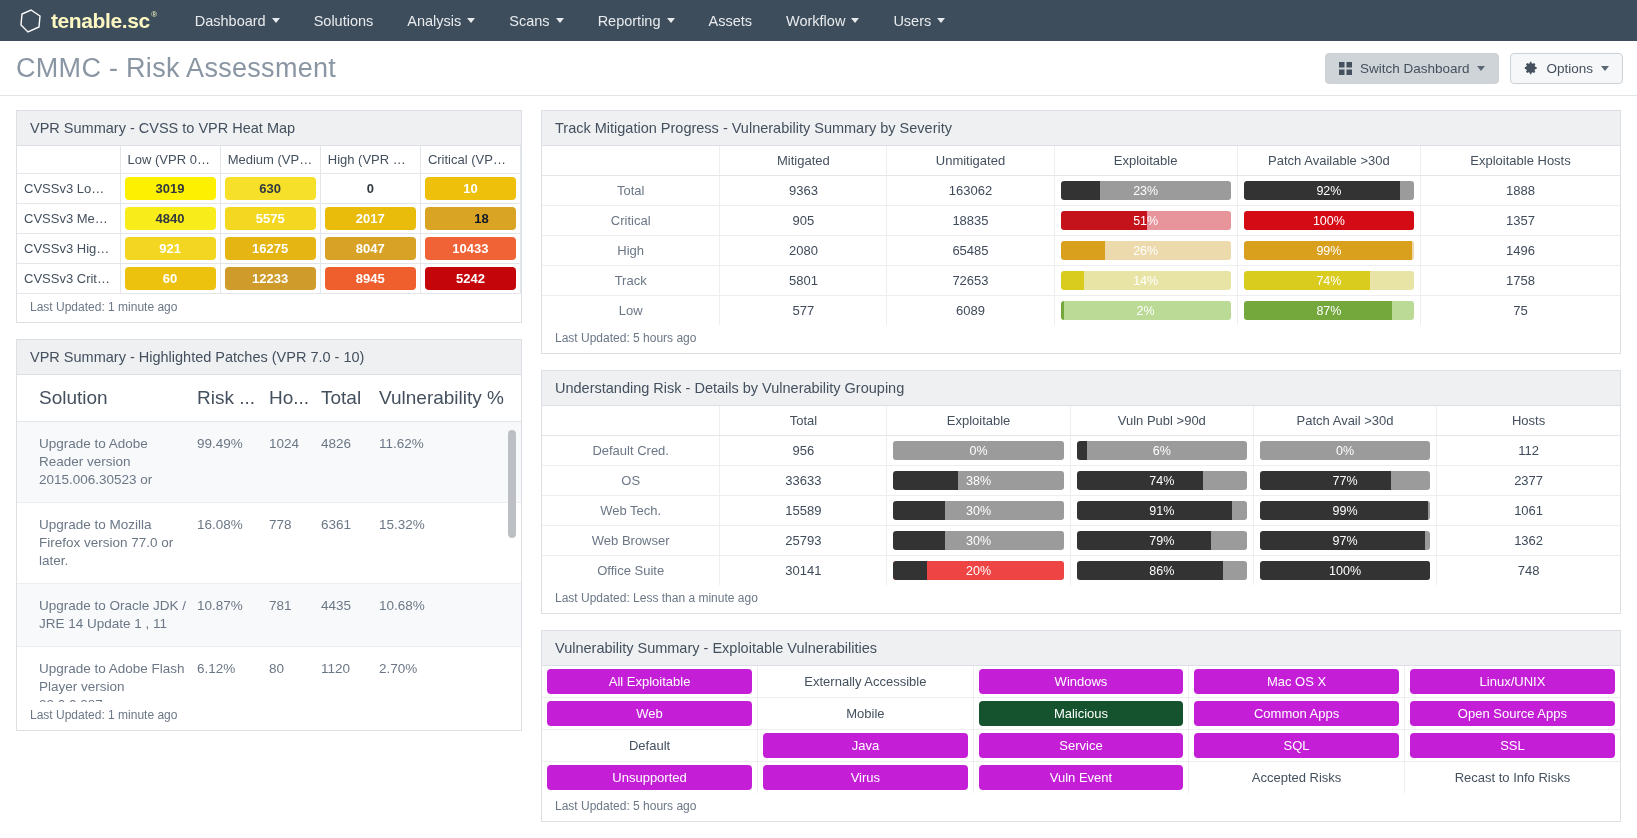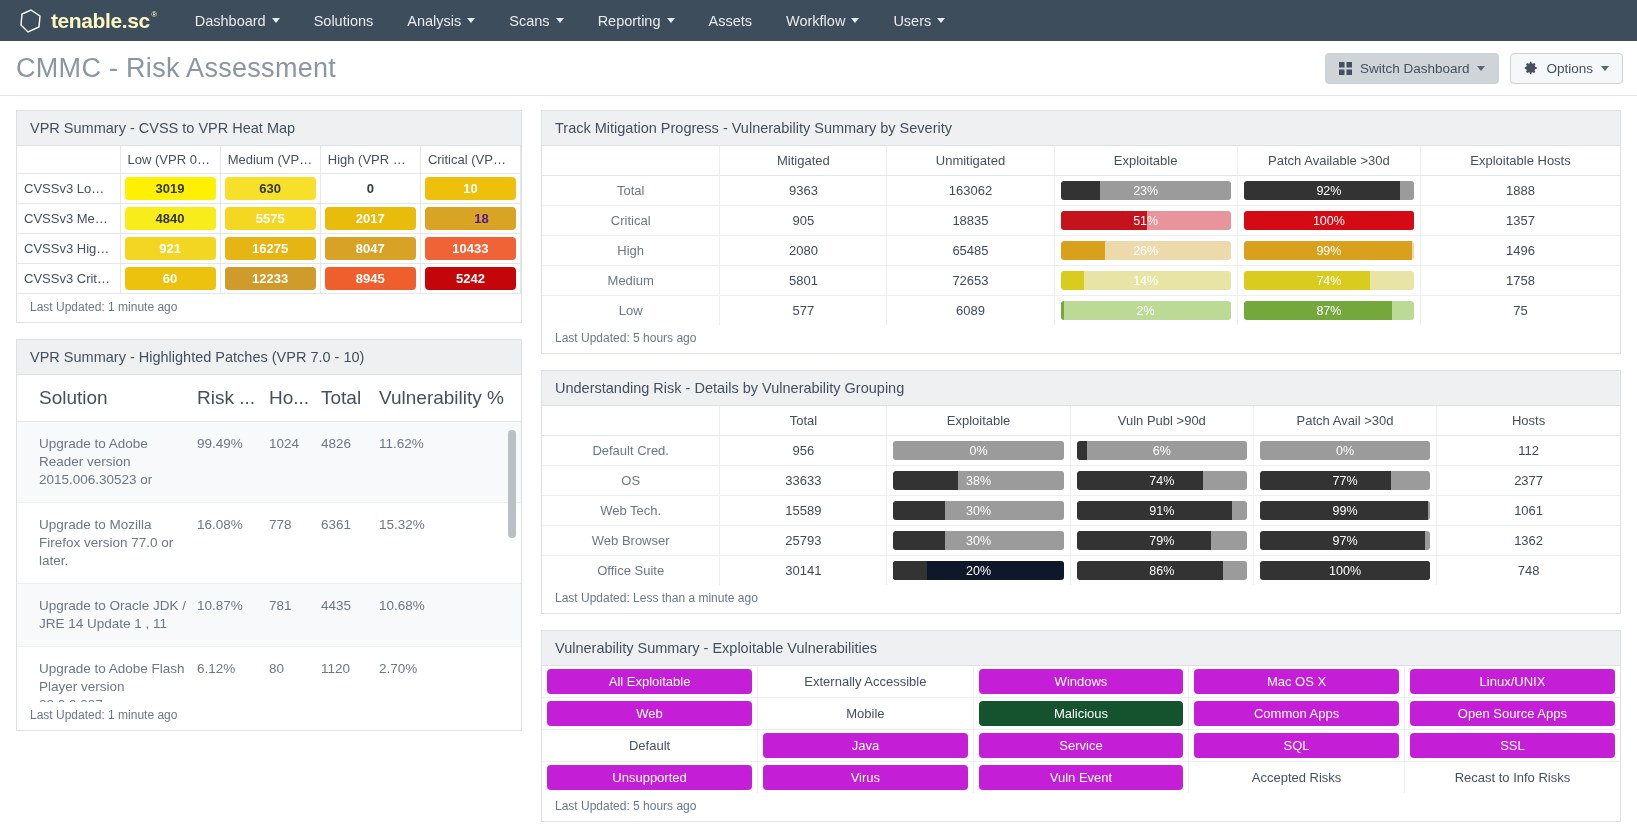--- a/index.html
+++ b/index.html
@@ -242,21 +242,21 @@
               <td class="cell">
                 <div class="pill" style="background: rgb(249, 236, 27); color: rgb(49, 56, 63);">4840</div>
               </td>
               <td class="cell">
                 <div class="pill" style="background: rgb(244, 215, 33); color: rgb(255, 255, 255);">5575</div>
               </td>
               <td class="cell">
                 <div class="pill" style="background: rgb(233, 187, 11); color: rgb(255, 255, 255);">2017</div>
               </td>
               <td class="cell">
-                <div class="pill" style="background: rgb(217, 164, 35); color: #4c1d95; padding-left: 22px;">18</div>
+                <div class="pill" style="background: rgb(217, 164, 35); color: #0f172a; padding-left: 22px;">18</div>
               </td>
             </tr>
             <tr>
               <td class="rowlab">CVSSv3 High (...</td>
               <td class="cell">
                 <div class="pill" style="background: rgb(243, 214, 34); color: rgb(255, 255, 255);">921</div>
               </td>
               <td class="cell">
                 <div class="pill" style="background: rgb(229, 181, 19); color: rgb(255, 255, 255);">16275</div>
               </td>
@@ -416,21 +416,21 @@
               </td>
               <td>
                 <div class="bar" style="background: rgb(236, 217, 172);">
                   <div class="bar-fill" style="width: 99%; background: rgb(217, 160, 30);"></div>
                   <div class="bar-txt">99%</div>
                 </div>
               </td>
               <td>1496</td>
             </tr>
             <tr>
-              <td>Medium</td>
+              <td>Track</td>
               <td>5801</td>
               <td>72653</td>
               <td>
                 <div class="bar" style="background: rgb(232, 228, 166);">
                   <div class="bar-fill" style="width: 14%; background: rgb(217, 204, 30);"></div>
                   <div class="bar-txt">14%</div>
                 </div>
               </td>
               <td>
                 <div class="bar" style="background: rgb(232, 228, 166);">
@@ -574,21 +574,21 @@
                   <div class="bar-fill" style="width: 97%; background: rgb(51, 51, 51);"></div>
                   <div class="bar-txt">97%</div>
                 </div>
               </td>
               <td>1362</td>
             </tr>
             <tr>
               <td>Office Suite</td>
               <td>30141</td>
               <td>
-                <div class="bar" style="background: #0f172a; text-align: center;">
+                <div class="bar" style="background: #ef4444; text-align: center;">
                   <div class="bar-fill" style="width: 20%; background: rgb(51, 51, 51);"></div>
                   <div class="bar-txt">20%</div>
                 </div>
               </td>
               <td>
                 <div class="bar" style="background: rgb(155, 155, 155);">
                   <div class="bar-fill" style="width: 86%; background: rgb(51, 51, 51);"></div>
                   <div class="bar-txt">86%</div>
                 </div>
               </td>

